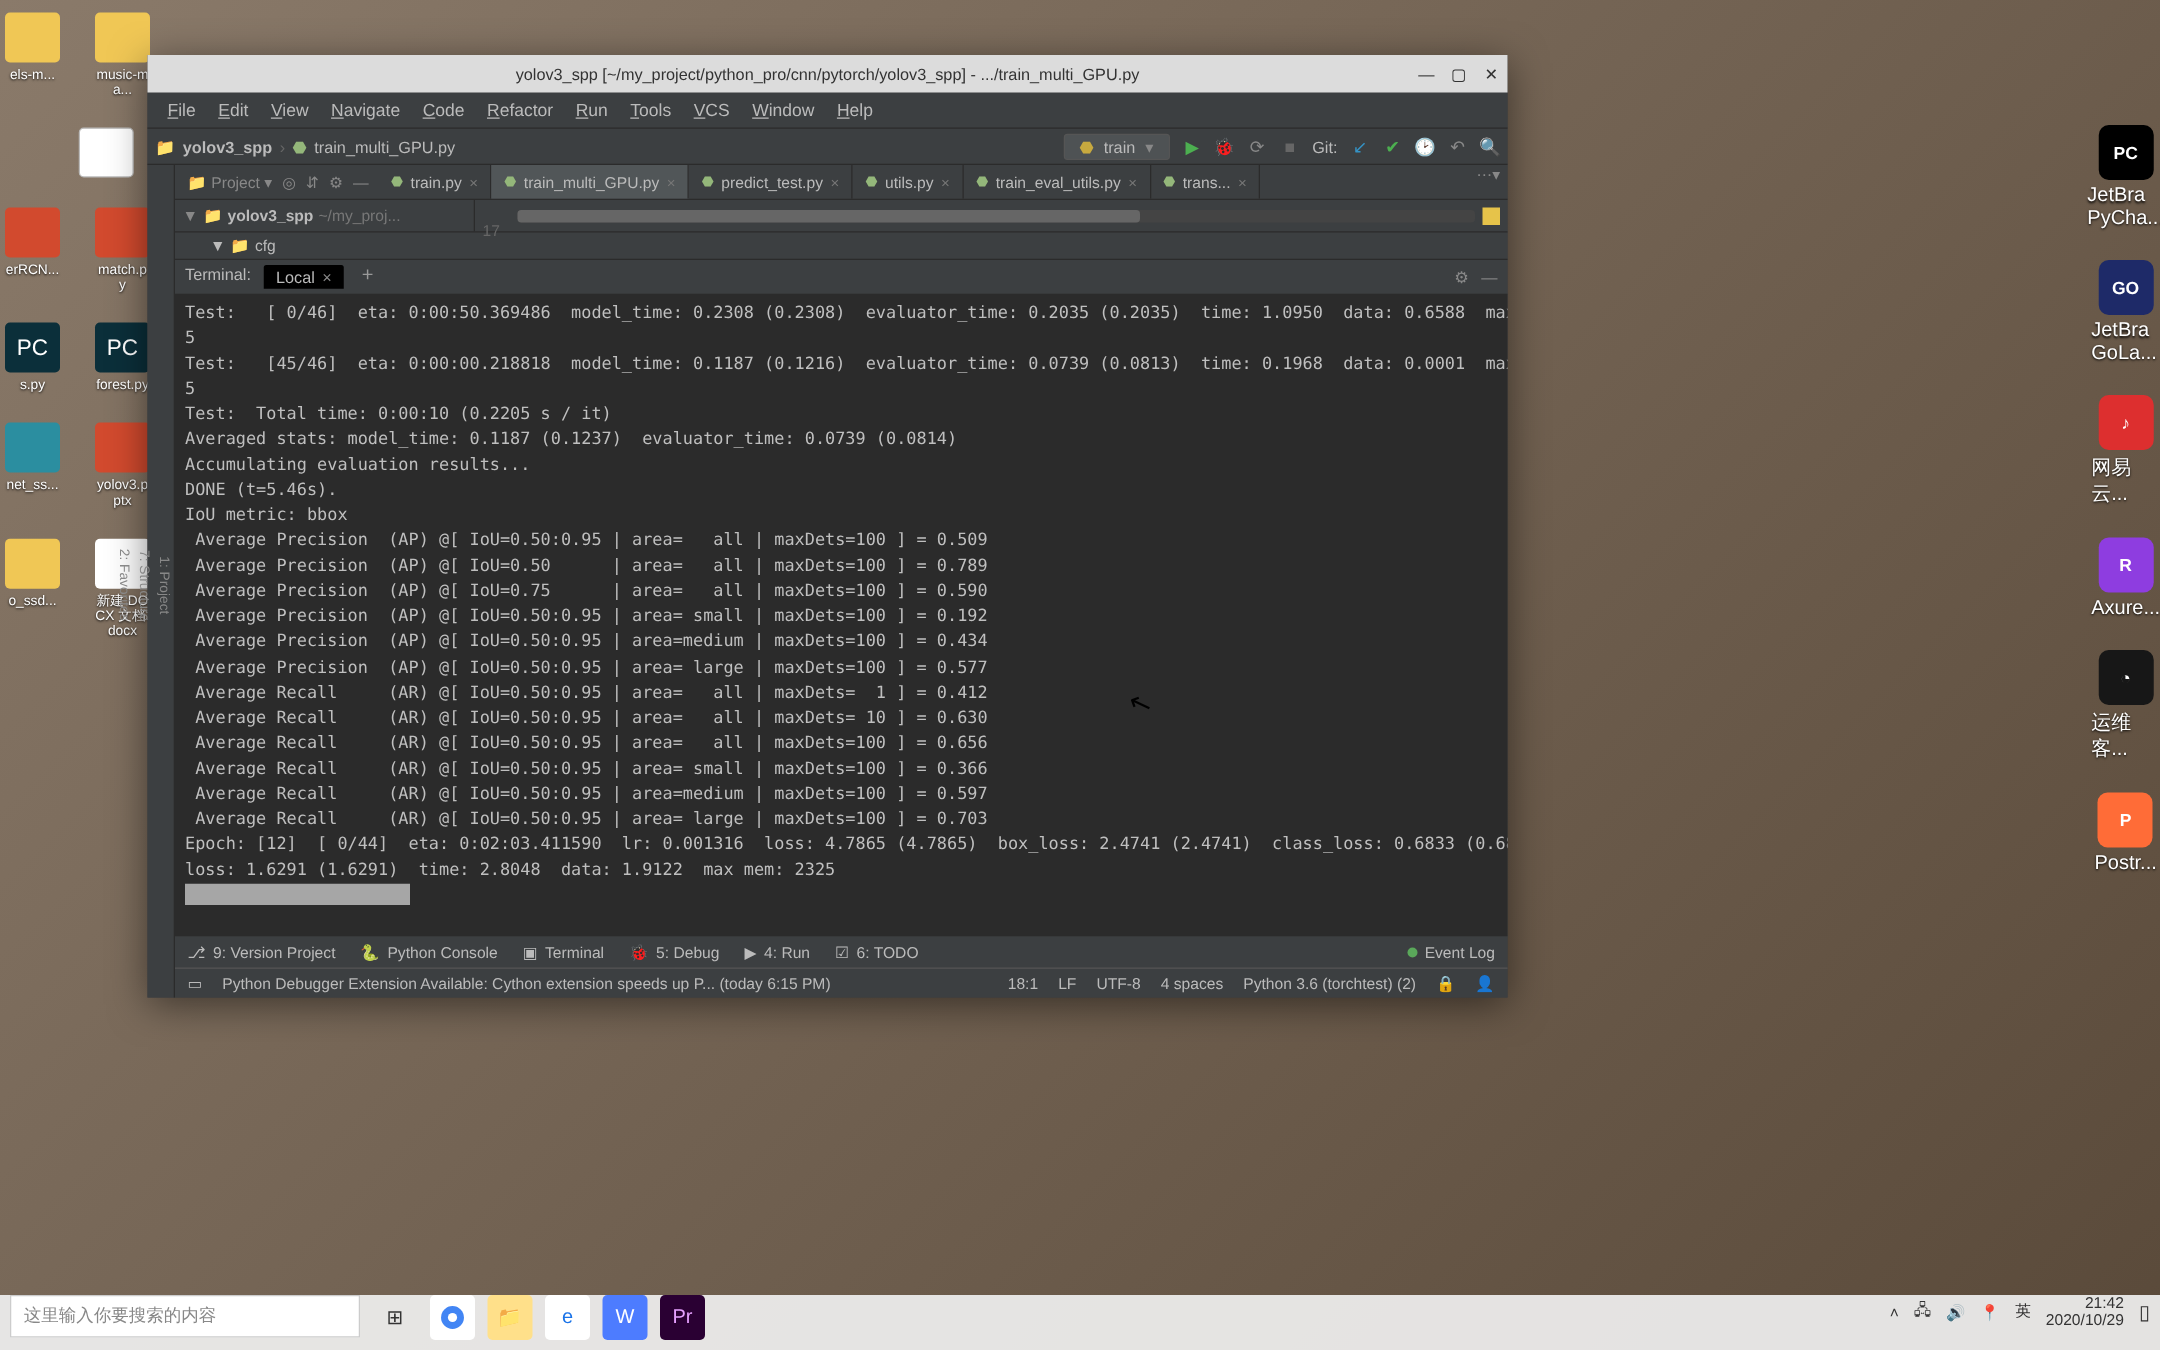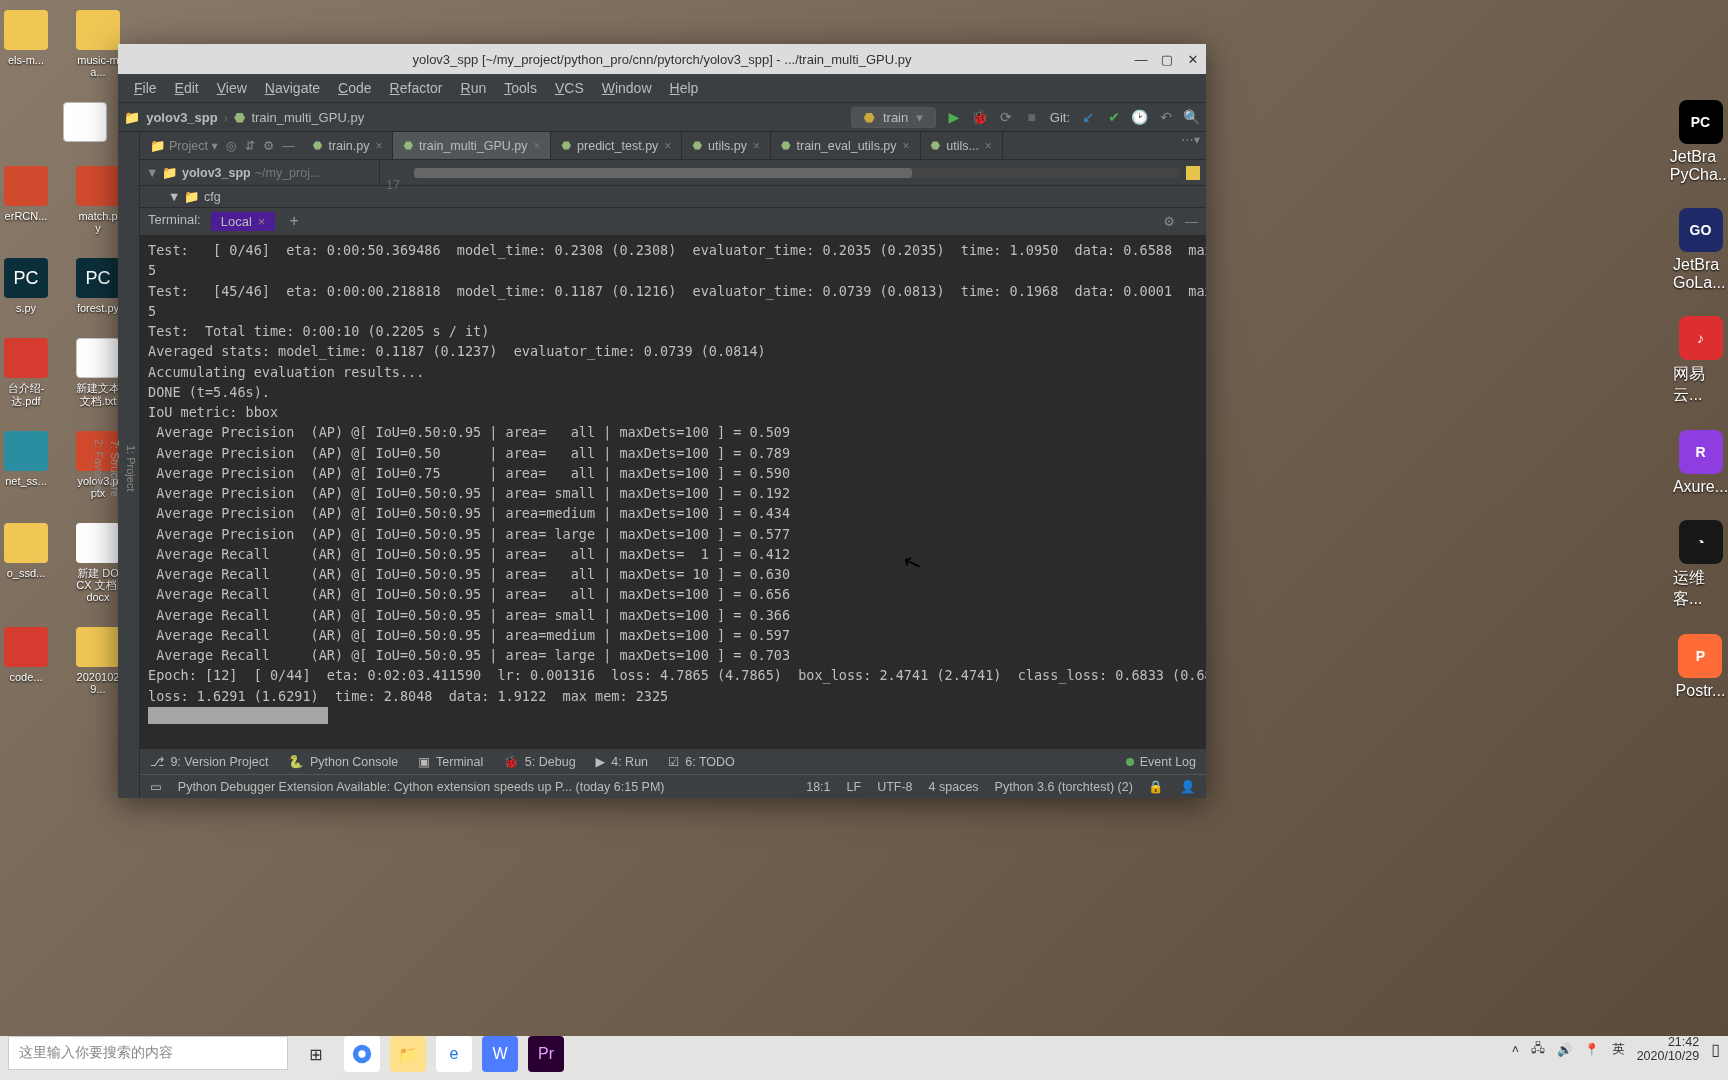--- a/index.html
+++ b/index.html
@@ -66,21 +66,21 @@
   .proj-tree .tw { color:#888; }
   .hscroll { margin-left:8px; flex:1; height: 10px; background:#444; border-radius:3px; position:relative; margin-top:0; align-self:center; }
   .hscroll .thumb { position:absolute; left:0; width:65%; top:0; bottom:0; background:#666; border-radius:3px; }
   .warn-ind { width:14px; height:14px; background:#e6c34a; margin: 0 6px; }
 
   .proj-row2 { height: 22px; display:flex; align-items:center; background:#3c3f41; border-bottom:1px solid #2b2b2b; font-size:12.5px; }
   .proj-row2 .inner { padding-left:28px; display:flex; align-items:center; gap:4px; color:#bbb; }
 
   .term-header { height:28px; background:#3c3f41; border-bottom:1px solid #2b2b2b; display:flex; align-items:center; justify-content:space-between; padding: 0 8px; font-size:13px; }
   .term-header .left { display:flex; align-items:flex-start; gap:10px; }
-  .term-header .ttab { background:#4c1d95; padding:2px 10px; border-radius:2px 2px 0 0; display:flex; align-items:center; gap:6px; }
+  .term-header .ttab { background:#000000; padding:2px 10px; border-radius:2px 2px 0 0; display:flex; align-items:center; gap:6px; }
   .term-header .plus { color:#999; font-size:16px; padding:0 4px; }
   .term-header .right { display:flex; gap:10px; color:#888; }
 
   .terminal-body { flex:1; background:#2b2b2b; font-family: "Consolas", "Menlo", monospace; font-size:13.5px; line-height:1.5; color:#bfbfbf; padding: 4px 8px; overflow:hidden; white-space:pre; }
   .terminal-body .cursor-block { display:inline-block; width: 180px; height: 17px; background:#a6a6a6; vertical-align: text-bottom; }
 
   .bottom-tools { height: 26px; background:#3c3f41; border-top:1px solid #2b2b2b; display:flex; align-items:center; padding: 0 10px; gap: 20px; font-size:12.5px; color:#bbb; }
   .bottom-tools .bt { display:flex; align-items:center; gap:6px; }
   .bottom-tools .spacer { flex:1; }
   .bottom-tools .ev-dot { width:8px; height:8px; background:#5aa85a; border-radius:50%; }
@@ -131,58 +131,38 @@
   <div class="row" id="dl-pc">
       <div class="d-icon">
         <div class="ic pc">PC</div>
         <div class="lbl">s.py</div>
       </div>
       <div class="d-icon">
         <div class="ic pc">PC</div>
         <div class="lbl">forest.py</div>
       </div>
     </div>
-  <div class="row" id="dl-row2">
-      <div class="d-icon">
-        <div class="ic pdf"></div>
-        <div class="lbl">台介绍-达.pdf</div>
-      </div>
-      <div class="d-icon">
-        <div class="ic txt"></div>
-        <div class="lbl">新建文本文档.txt</div>
-      </div>
-    </div>
   <div class="row" id="dl-row4">
       <div class="d-icon">
         <div class="ic xml"></div>
         <div class="lbl">net_ss...</div>
       </div>
       <div class="d-icon">
         <div class="ic pptx"></div>
         <div class="lbl">yolov3.pptx</div>
       </div>
     </div>
   <div class="row" id="dl-row5">
       <div class="d-icon">
         <div class="ic folder"></div>
         <div class="lbl">o_ssd...</div>
       </div>
       <div class="d-icon">
         <div class="ic docx"></div>
         <div class="lbl">新建 DOCX 文档.docx</div>
-      </div>
-    </div>
-  <div class="row" id="dl-row6">
-      <div class="d-icon">
-        <div class="ic pdf"></div>
-        <div class="lbl">code...</div>
-      </div>
-      <div class="d-icon">
-        <div class="ic folder"></div>
-        <div class="lbl">20201029...</div>
       </div>
     </div>
 </div>
 
 <div class="desktop-right" id="dr-col">
     <div class="r-icon">
       <div class="sq" style="background:#000">PC</div>
       <div class="lbl">JetBra PyCha...</div>
     </div>
     <div class="r-icon">
@@ -294,21 +274,21 @@
               <span>utils.py</span>
               <span class="x">×</span>
             </div>
             <div class="etab">
               <span class="fi">⬣</span>
               <span>train_eval_utils.py</span>
               <span class="x">×</span>
             </div>
             <div class="etab">
               <span class="fi">⬣</span>
-              <span>utils...</span>
+              <span>trans...</span>
               <span class="x">×</span>
             </div>
           </div>
         <span style="margin-left:auto; color:#888; padding:0 6px;">⋯▾</span>
       </div>
 
       <div class="proj-row">
         <div class="proj-tree">
           <span class="tw">▼</span>
           <span>📁</span>

